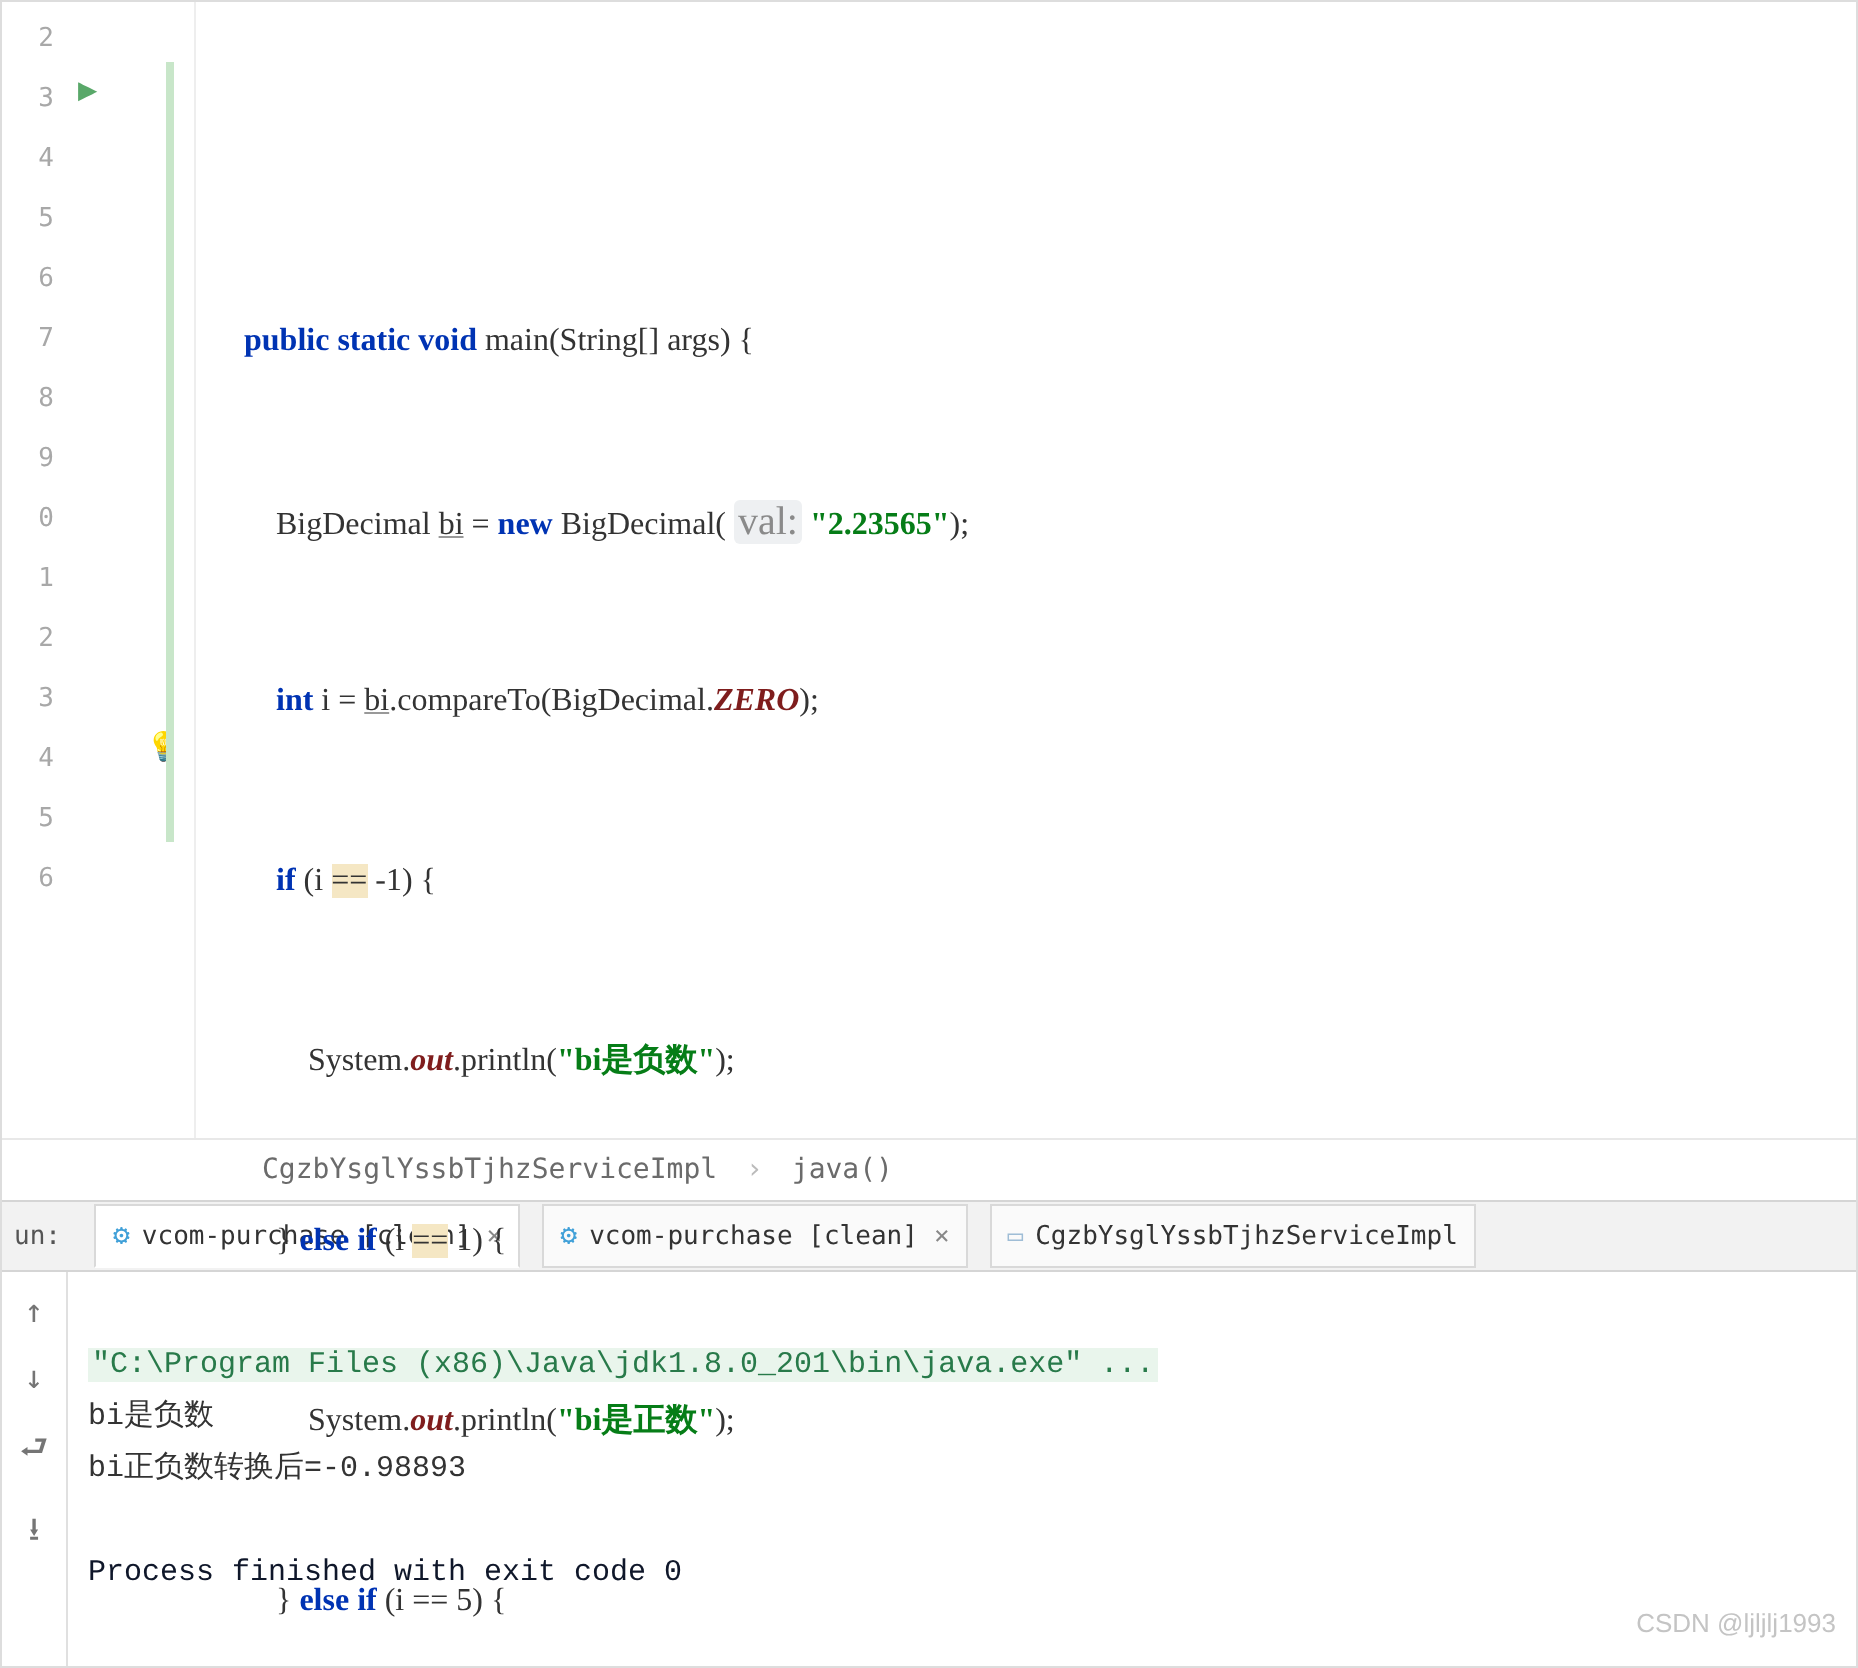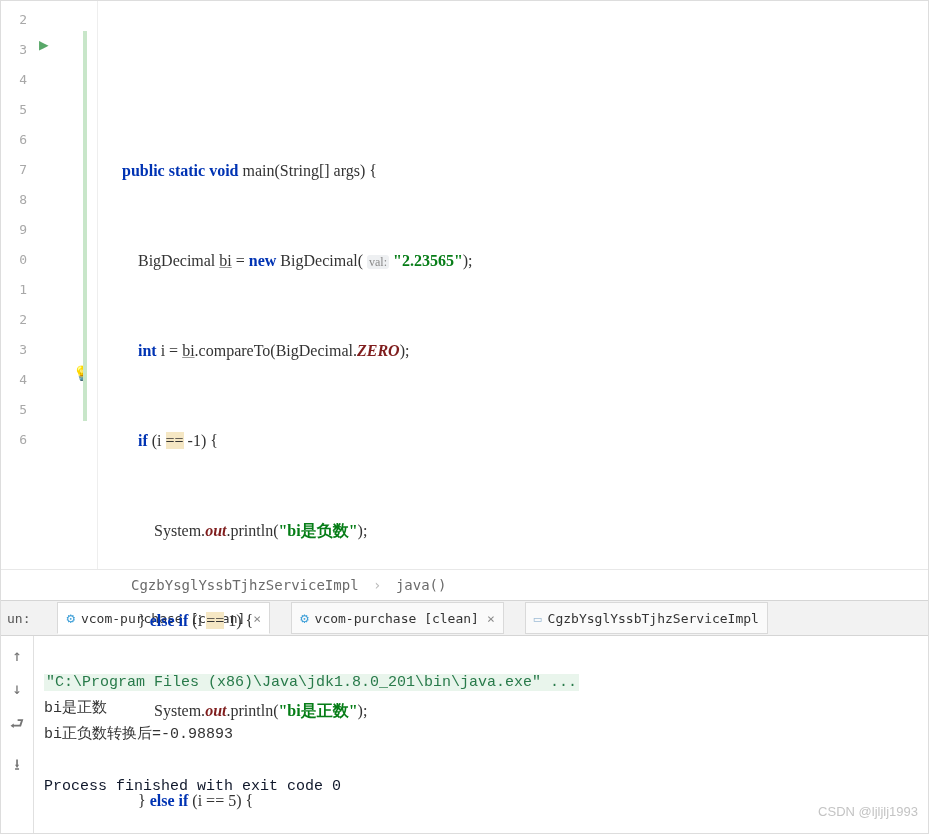--- a/index.html
+++ b/index.html
@@ -16,24 +16,24 @@
   .fold-strip{position:absolute;right:0;top:0;bottom:0;width:14px;background:#fff}
   .green-strip{position:absolute;left:0;width:4px;background:#c8e6c9}
   .gs1{top:30px;height:390px}
   .code{flex:1;padding-top:5px;font-family:Liberation Serif, serif;font-size:16px;line-height:30px;white-space:pre;position:relative}
   .code-line{height:30px;padding-left:8px}
   .kw{color:#0033b3;font-weight:bold}
   .st{color:#067d17;font-weight:bold}
   .fld{color:#7f1d1d;font-style:italic;font-weight:bold}
   .u{text-decoration:underline;text-decoration-color:#999}
   .eq-hl{background:#f5e7c4}
-  .param-hint{background:#eef0f2;color:#8a8a8a;border-radius:3px;padding:0 2px;font-size:12px}
+  .param-hint{background:#eef0f2;color:#8a8a8a;border-radius:3px;padding:0 2px;font-size:20px}
   .breadcrumb{height:30px;line-height:30px;padding-left:130px;color:#6b6b6b;border-top:1px solid #e8e8e8;font-size:14px;background:#fff}
   .breadcrumb .sep{color:#bbb;margin:0 6px}
-  .runbar{height:34px;display:flex;align-items:center;border-top:1px solid #d5d5d5;background:#f2f2f2;padding-left:4px;gap:21px}
+  .runbar{height:34px;display:flex;align-items:center;border-top:1px solid #d5d5d5;background:#f2f2f2;padding-left:4px;gap:11px}
   .run-label{color:#555;margin:0 6px 0 2px;font-size:13px}
   .tab{display:flex;align-items:center;padding:4px 8px;background:#fafafa;border:1px solid #d9d9d9;font-size:13px;color:#333;height:22px}
   .tab.active{background:#fff;border-bottom:1px solid #fff}
   .tab .gear{color:#40a0d8;margin-right:6px;font-size:14px}
   .tab .fileic{color:#9fbdd6;margin-right:6px}
   .tab .x{margin-left:8px;color:#888}
   .console-wrap{display:flex;height:calc(100% - 568px - 30px - 34px);border-top:1px solid #d5d5d5}
   .console-tools{width:32px;display:flex;flex-direction:column;align-items:center;gap:14px;padding-top:10px;color:#757575;border-right:1px solid #e0e0e0;background:#fff}
   .console-tools span{font-size:16px}
   .console{flex:1;padding:8px 10px;font-family:Consolas,"Courier New",monospace;font-size:15px;line-height:26px;white-space:pre;background:#fff}
@@ -118,21 +118,21 @@
 
 <div class="console-wrap">
   <div class="console-tools">
     <span>↑</span>
     <span>↓</span>
     <span>⮐</span>
     <span>⭳</span>
   </div>
   <div class="console">
 <span class="cmd">"C:\Program Files (x86)\Java\jdk1.8.0_201\bin\java.exe" ...</span>
-<span>bi是正数</span>
+<span>bi是负数</span>
 <span>bi正负数转换后=-0.98893</span>
 
 <span class="exit">Process finished with exit code 0</span>
   </div>
 </div>
 
 <div class="watermark">CSDN @ljljlj1993</div>
 
 </div>
 

